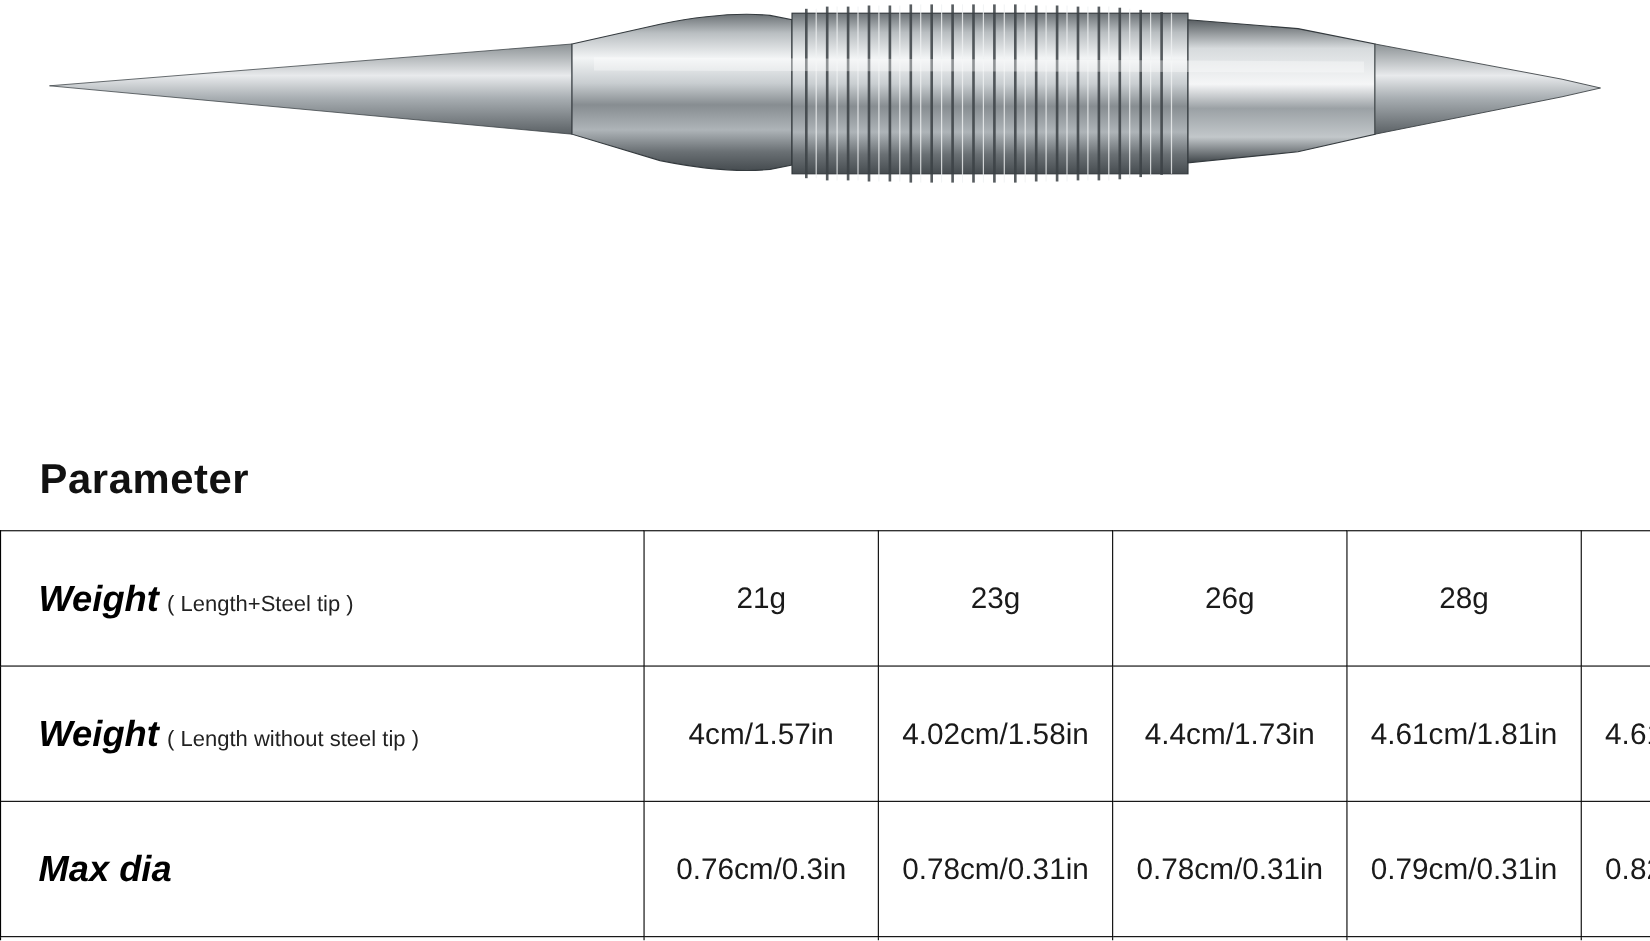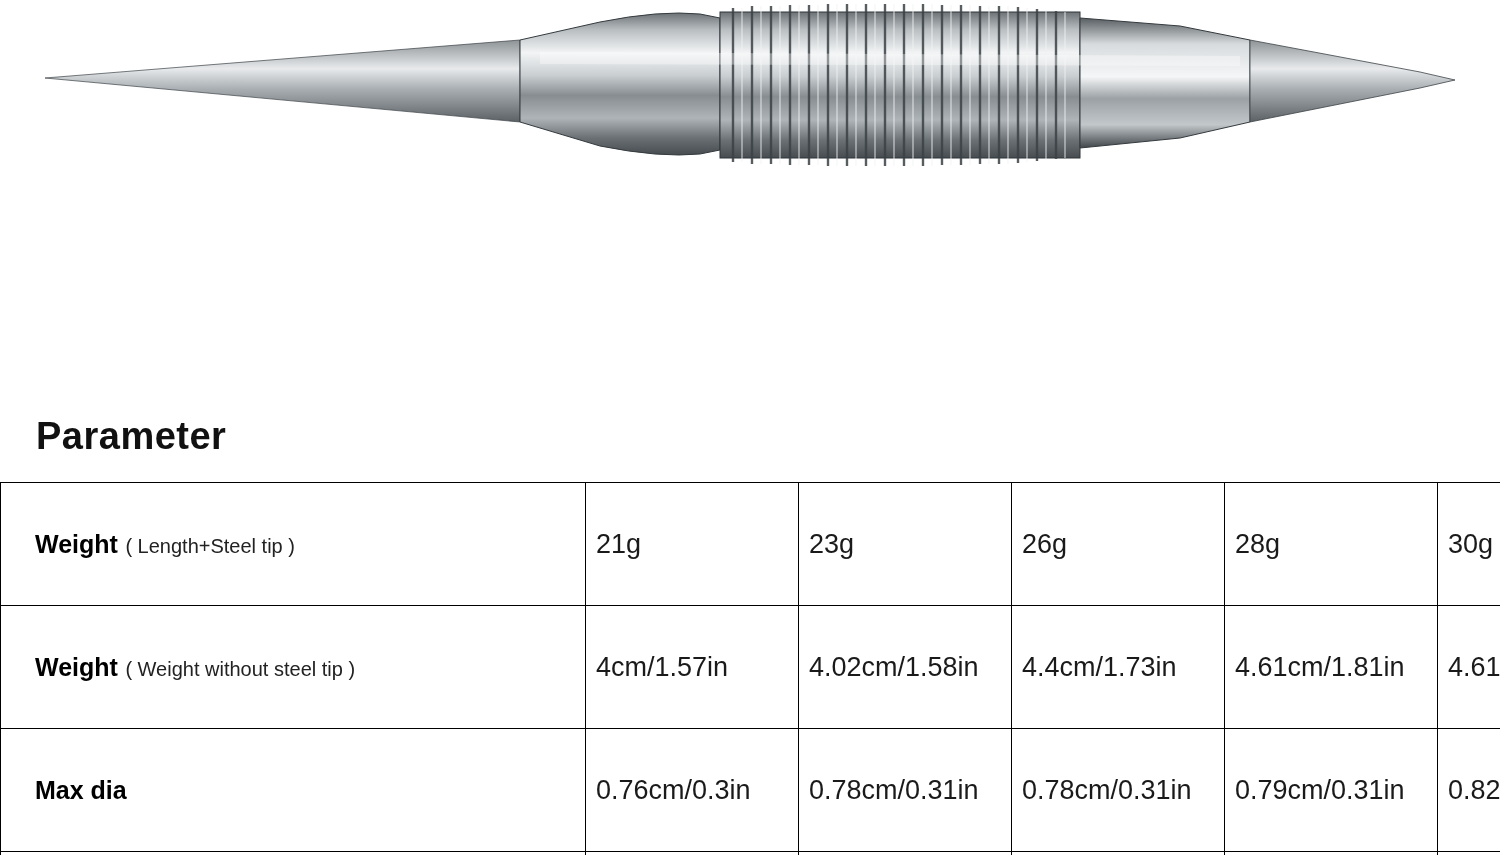--- a/index.html
+++ b/index.html
@@ -49,33 +49,35 @@
     top: 482px;
     width: 1500px;
     border-collapse: collapse;
     table-layout: fixed;
   }
   .spec-table td {
     border: 1px solid #000000;
     height: 122px;
     padding: 0 10px;
     vertical-align: middle;
+    text-align: center;
     font-size: 27px;
     color: #1a1a1a;
     font-family: "Liberation Sans", sans-serif;
   }
   .spec-table td.label-cell {
     text-align: left;
     padding-left: 34px;
     width: 540px;
   }
   .label-main {
-    font-size: 25px;
+    font-size: 33px;
     font-weight: bold;
     color: #000000;
+    font-style: italic;
   }
   .label-sub {
     font-size: 20px;
     color: #222222;
     font-weight: normal;
   }
   .col-v { width: 192px; }
   .last-row td {
     height: 62px;
   }
@@ -181,21 +183,21 @@
         </td>
         <td class="col-v">21g</td>
         <td class="col-v">23g</td>
         <td class="col-v">26g</td>
         <td class="col-v">28g</td>
         <td class="col-v">30g</td>
       </tr>
       <tr>
         <td class="label-cell">
           <span class="label-main">Weight</span>
-          <span class="label-sub">( Weight without steel tip )</span>
+          <span class="label-sub">( Length without steel tip )</span>
         </td>
         <td class="col-v">4cm/1.57in</td>
         <td class="col-v">4.02cm/1.58in</td>
         <td class="col-v">4.4cm/1.73in</td>
         <td class="col-v">4.61cm/1.81in</td>
         <td class="col-v">4.61cm/1.81in</td>
       </tr>
       <tr>
         <td class="label-cell">
           <span class="label-main">Max dia</span>

